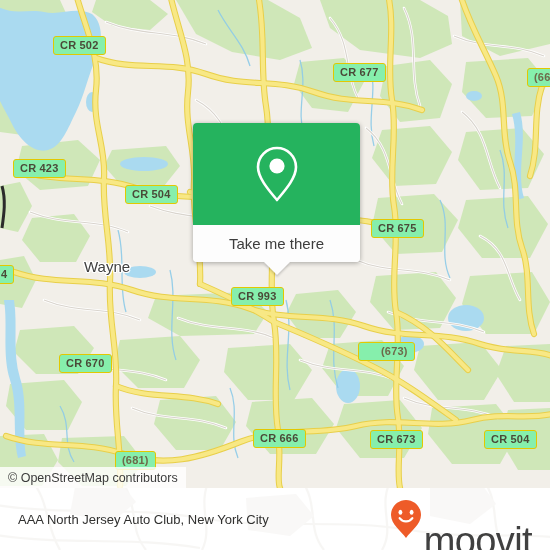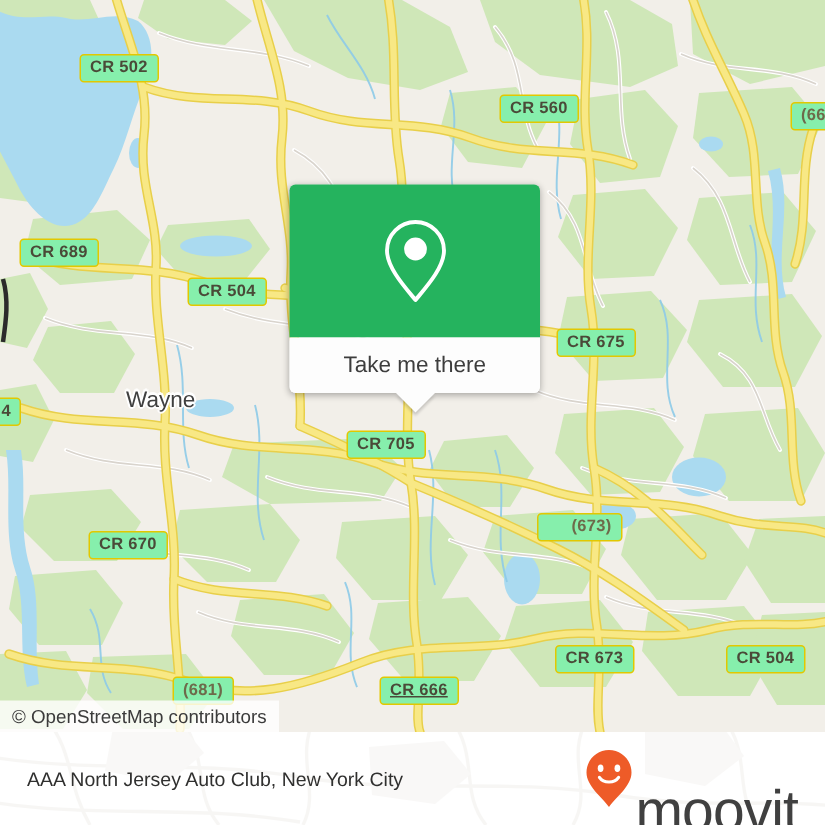--- a/index.html
+++ b/index.html
@@ -349,33 +349,33 @@
           <path d="M542,86 C532,116 540,146 530,176"></path>
         </g>
 
         <path d="M2,186 C6,200 4,214 2,228" stroke="#2b2b2b" stroke-width="3" fill="none"></path>
       </g>
     </svg>
 
     <div class="place-label" style="left:84px; top:258px;">Wayne</div>
 
     <div class="shield" style="left:53px;  top:36px;">CR 502</div>
-    <div class="shield" style="left:333px; top:63px;">CR 560</div>
+    <div class="shield" style="left:333px; top:63px;">CR 677</div>
     <div class="shield paren" style="left:527px; top:68px;">(66</div>
-    <div class="shield" style="left:13px;  top:159px;">CR 689</div>
+    <div class="shield" style="left:13px;  top:159px;">CR 423</div>
     <div class="shield" style="left:125px; top:185px;">CR 504</div>
     <div class="shield" style="left:371px; top:219px;">CR 675</div>
     <div class="shield" style="left:-6px;  top:265px;">4</div>
-    <div class="shield" style="left:231px; top:287px;">CR 705</div>
+    <div class="shield" style="left:231px; top:287px;">CR 993</div>
     <div class="shield" style="left:59px;  top:354px;">CR 670</div>
     <div class="shield paren" style="left:358px; top:342px;padding-left:22px;">(673)</div>
     <div class="shield" style="left:370px; top:430px;">CR 673</div>
     <div class="shield" style="left:484px; top:430px;">CR 504</div>
     <div class="shield paren" style="left:115px; top:451px;">(681)</div>
-    <div class="shield" style="left:253px; top:451px;text-decoration:underline;">CR 666</div>
+    <div class="shield" style="left:253px; top:429px;">CR 666</div>
 
     <div id="popup">
       <div id="popup-head">
         <svg width="46" height="58" viewBox="0 0 46 58">
           <path d="M23 3 C12.5 3 4 11.5 4 22 C4 33.5 16 46.5 23 55
                    C30 46.5 42 33.5 42 22 C42 11.5 33.5 3 23 3 Z" fill="none" stroke="#ffffff" stroke-width="2.6" stroke-linejoin="round"></path>
           <circle cx="23" cy="21" r="7.6" fill="#ffffff"></circle>
         </svg>
       </div>
       <div id="popup-body">

